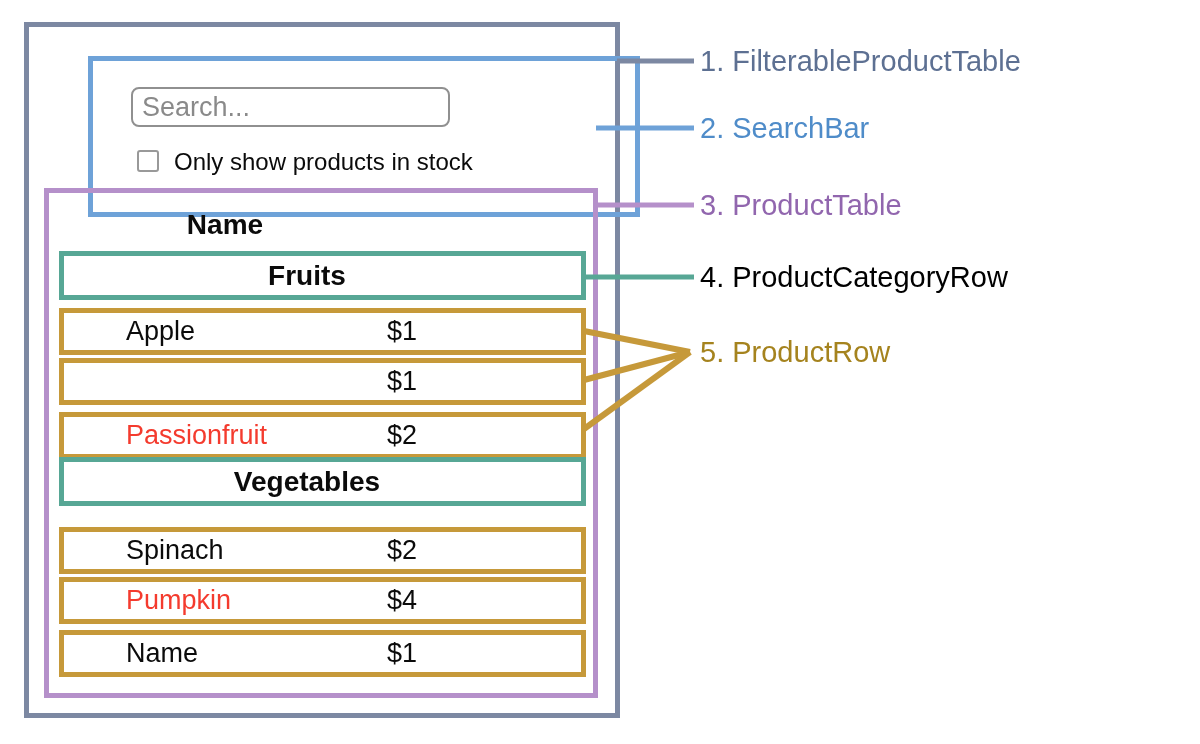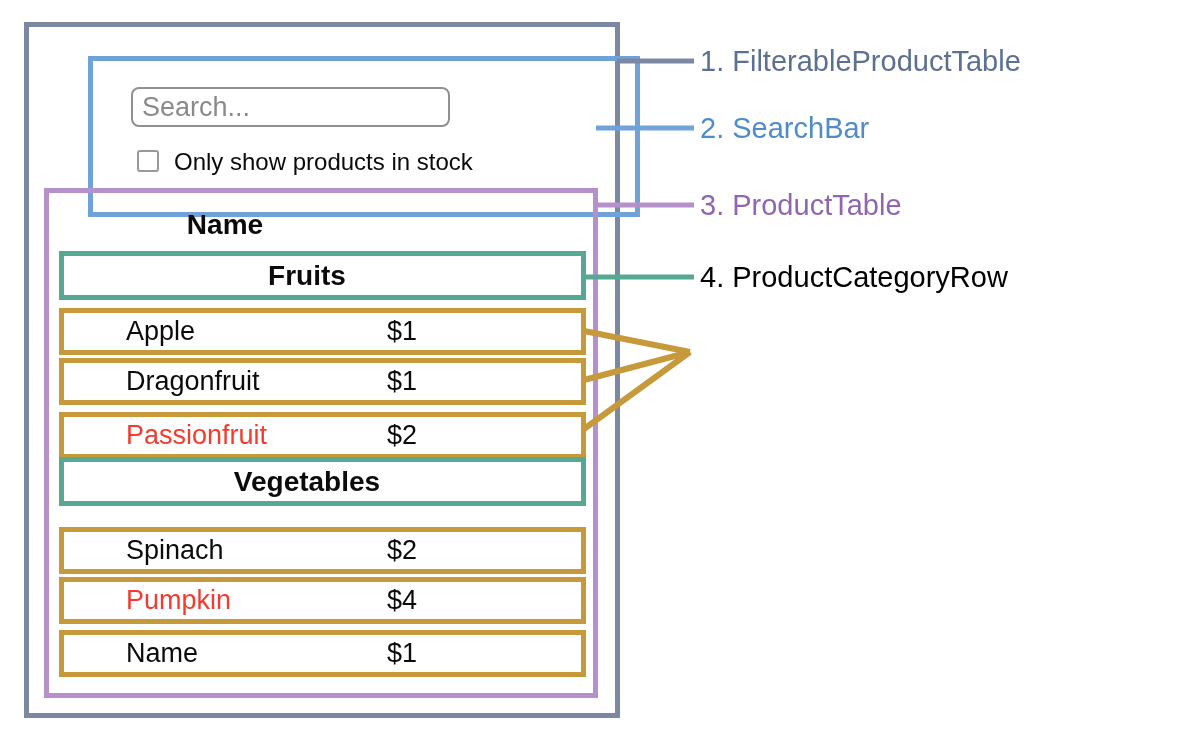--- a/index.html
+++ b/index.html
@@ -150,21 +150,20 @@
     <div class="trow category" style="top: 58px; border-color: rgb(87, 167, 149);">
       <div class="category-label">Fruits</div>
     </div>
 
     <div class="trow product" style="top: 115px; border-color: rgb(198, 153, 58);">
       <span class="cell-name">Apple</span>
       <span class="cell-price">$1</span>
     </div>
 
     <div class="trow product" style="top: 165px; border-color: rgb(198, 153, 58);">
-      <span class="cell-name">Dragonfruit</span>
       <span class="cell-price">$1</span>
     </div>
 
     <div class="trow product" style="top: 219px; border-color: rgb(198, 153, 58);">
       <span class="cell-name" style="color: rgb(244, 59, 46);">Passionfruit</span>
       <span class="cell-price">$2</span>
     </div>
 
     <div class="trow category" style="top: 264px; border-color: rgb(87, 167, 149);">
       <div class="category-label">Vegetables</div>
@@ -193,14 +192,15 @@
     <line x1="584" y1="277" x2="694" y2="277" stroke-width="5" stroke="#57a795"></line>
     <line x1="584" y1="331" x2="690" y2="352" stroke-width="6" stroke="#c6993a"></line>
     <line x1="584" y1="380" x2="690" y2="352" stroke-width="6" stroke="#c6993a"></line>
     <line x1="584" y1="429" x2="690" y2="352" stroke-width="6" stroke="#c6993a"></line>
   </svg>
 
   <div class="legend-label legend-1" style="color: rgb(93, 112, 146);">1. FilterableProductTable</div>
   <div class="legend-label legend-2" style="color: rgb(79, 140, 201);">2. SearchBar</div>
   <div class="legend-label legend-3" style="color: rgb(145, 102, 174);">3. ProductTable</div>
   <div class="legend-label legend-4" style="color: #000000;">4. ProductCategoryRow</div>
+  <div class="legend-label legend-5" style="color: rgb(165, 131, 30);">5. ProductRow</div>
 
 </div>
 
 </body></html>

